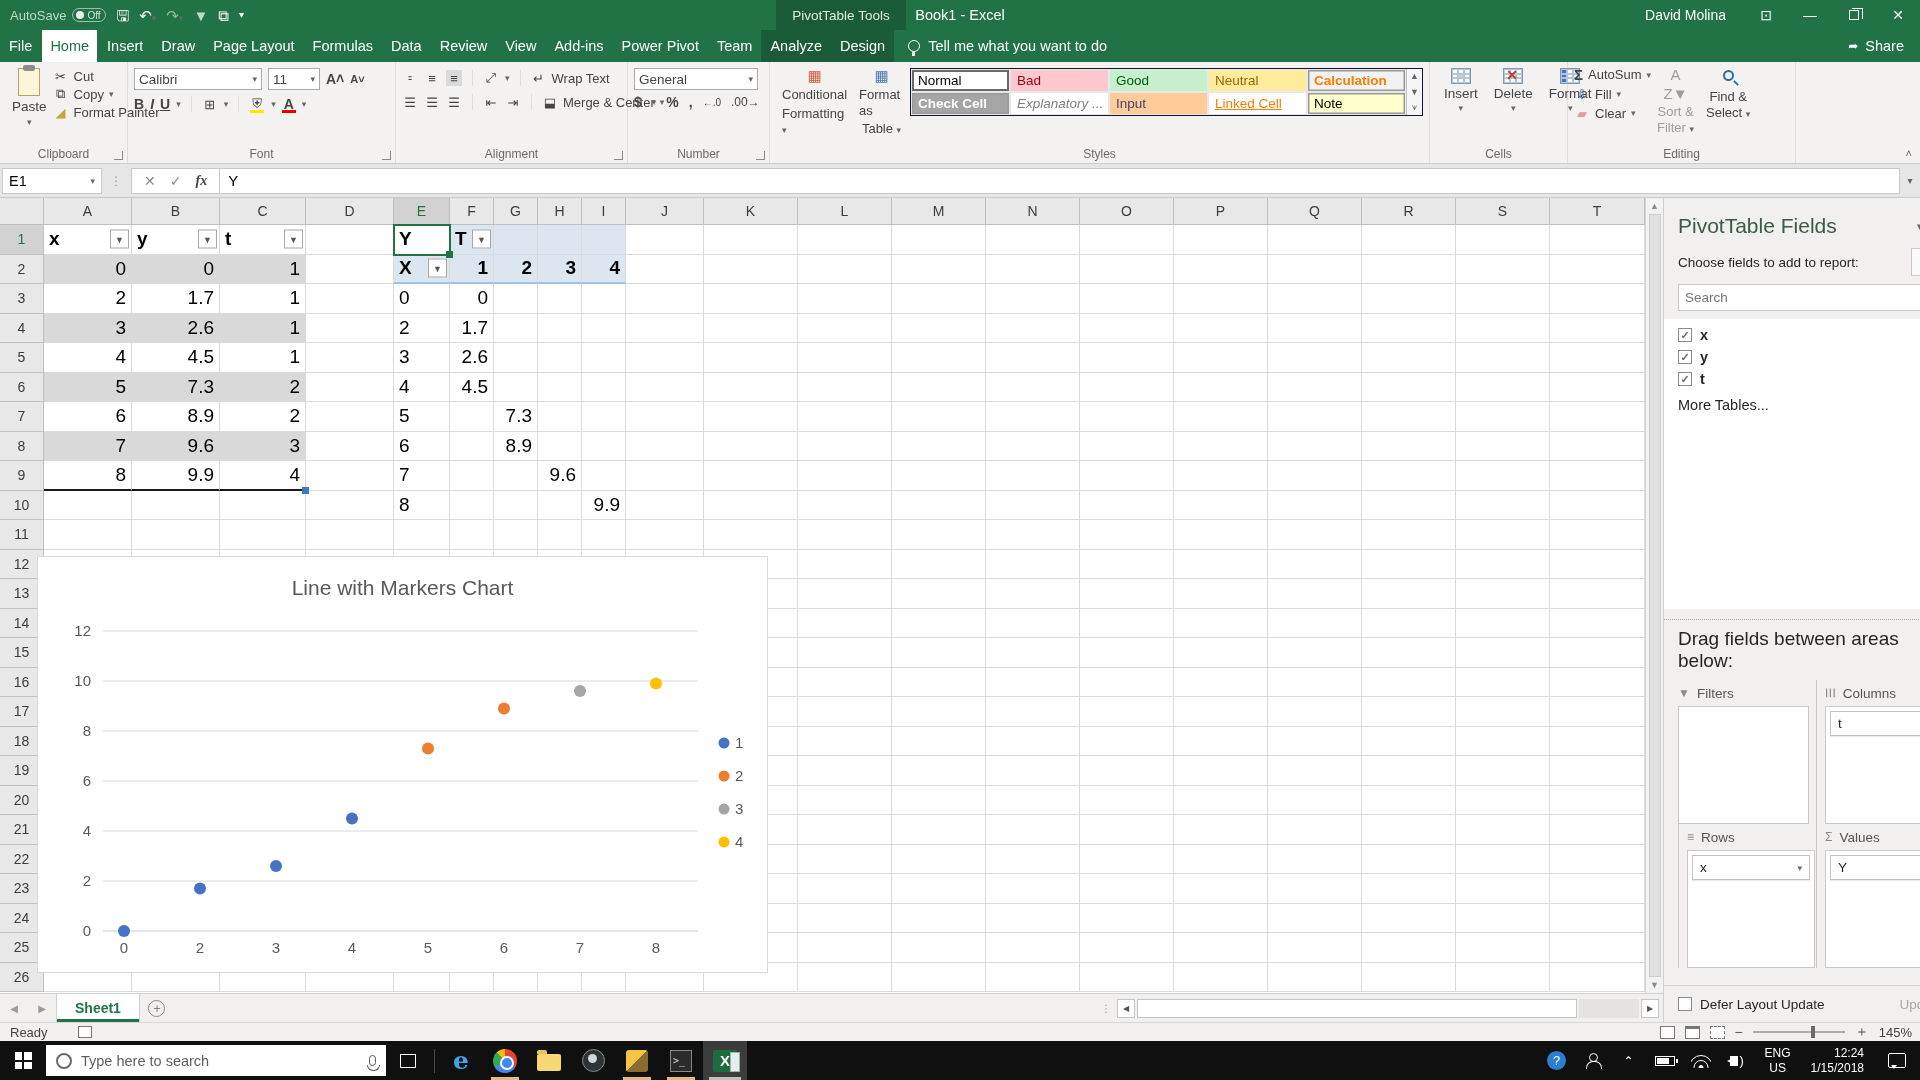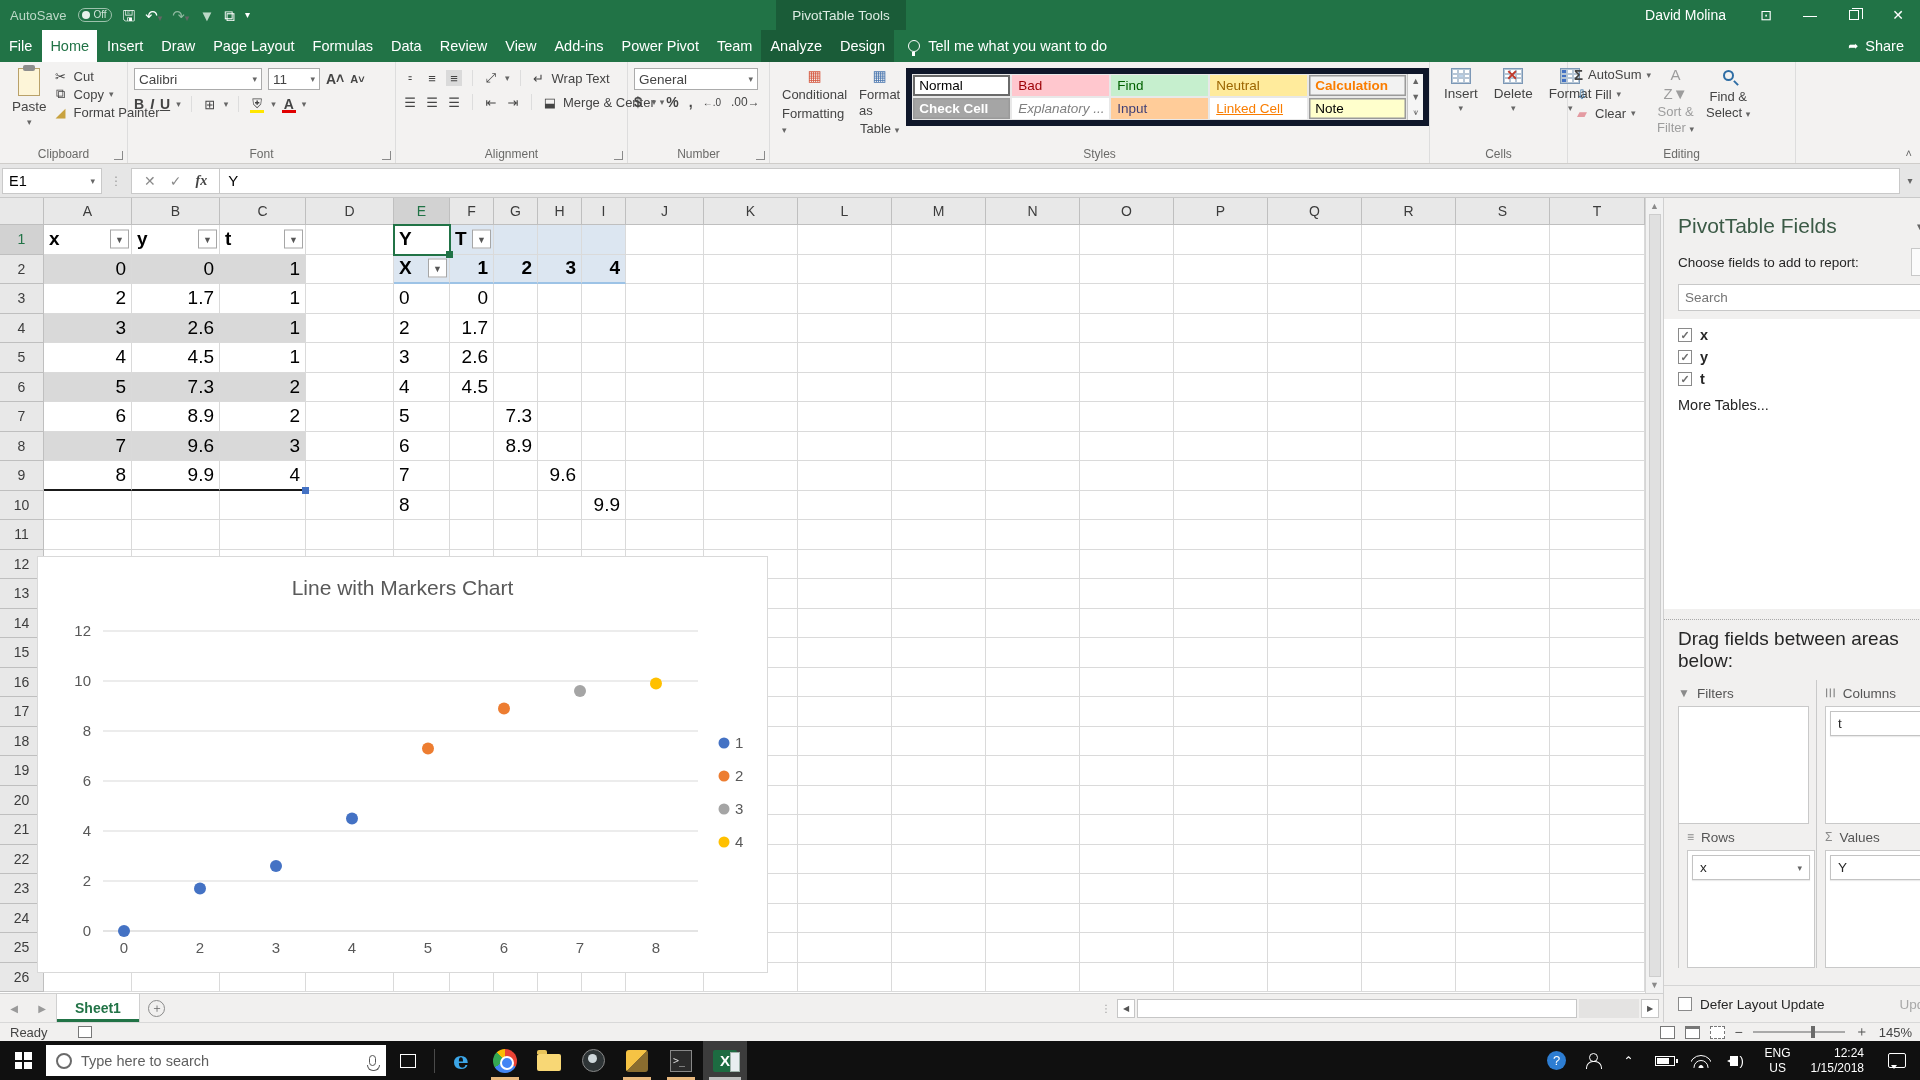--- a/index.html
+++ b/index.html
@@ -1,20 +1,20 @@
 <!DOCTYPE html>
 <html><head>
 <meta charset="utf-8">
 <style>
   *{box-sizing:border-box;margin:0;padding:0}
   html,body{width:1920px;height:1080px;overflow:hidden;font-family:"Liberation Sans",sans-serif;background:#fff}
   
   .titlebar{position:absolute;left:0;top:0;width:1920px;height:30px;background:#217346;display:flex;align-items:center;color:#fff;font-size:14px}
   .qat{display:flex;align-items:center;gap:10px;padding-left:10px}
-  .autosave{display:flex;align-items:flex-start;gap:12px;color:#bcd8c7;font-size:13px}
+  .autosave{display:flex;align-items:center;gap:6px;color:#bcd8c7;font-size:13px}
   .pill{width:34px;height:14px;border:1px solid #9dc2ac;border-radius:8px;display:flex;align-items:center;gap:3px;padding:0 3px;font-size:10px;color:#cfe4d8}
   .pill .dot{width:8px;height:8px;border-radius:50%;background:#e7f1ea}
   .qbtn{color:#fff;font-size:15px;line-height:1}
   .qbtn.dis{color:#8fb89f}
   .title-center{position:absolute;left:0;right:0;text-align:center;font-size:14.5px;color:#fff;pointer-events:none}
   .ctxblock{position:absolute;left:776px;top:0;width:130px;height:30px;background:#1a5c38;display:flex;align-items:center;justify-content:center;font-size:13.5px;color:#dcebe2}
   .tb-right{margin-left:auto;display:flex;align-items:center;height:100%}
   .tb-user{font-size:14px;margin-right:18px}
   .winbtn{width:44px;height:100%;display:flex;align-items:center;justify-content:center;font-size:14px;color:#fff}
   .rest{width:10px;height:10px;border:1px solid #fff;position:relative}
@@ -40,21 +40,21 @@
   .minirow{display:flex;align-items:center;gap:5px;white-space:nowrap}
   .caret{font-size:9px;color:#666}
   .ic{display:inline-flex;width:16px;height:16px;align-items:center;justify-content:center;font-size:13px}
   .sel-like{background:#fff;border:1px solid #ababab;display:flex;align-items:center;font-size:13.5px;padding:1px 4px;height:22px}
   .frow{display:flex;align-items:center;gap:6px;margin:2px 0}
   .glyph{font-weight:bold;font-size:14px}
   .u{text-decoration:underline}
   .it{font-style:italic}
   .colorbar{display:inline-block;width:14px;height:3px;margin-top:-2px}
   .sep-v{width:1px;background:#ddd;margin:2px 4px}
-  .gallery{display:flex;border:6px solid #0f172a;background:#fff;margin-top:2px}
+  .gallery{display:flex;border:1px solid #0f172a;background:#fff;margin-top:2px}
   .gcol2{display:grid;grid-template-columns:repeat(5,99px);grid-auto-rows:23px}
   .gitem{font-size:13.5px;display:flex;align-items:center;padding:0 6px;border:1px solid #e8e8e8;white-space:nowrap;overflow:hidden}
   .gscroll{width:16px;border-left:1px solid #c6c6c6;display:flex;flex-direction:column;align-items:center;justify-content:space-between;font-size:9px;color:#666;padding:2px 0;background:#f5f5f5}
   .cellsbtn{display:flex;flex-direction:column;align-items:center;gap:2px;font-size:13.5px;padding:2px 8px}
   .gridic{width:20px;height:16px;display:grid;grid-template-columns:repeat(3,1fr);grid-template-rows:repeat(3,1fr);border:1px solid #7c98b6;background:#fff}
   .gridic i{border:0.5px solid #b6c6d6}
   .edcol{display:flex;flex-direction:column;gap:3px;font-size:13px}
   .ed2{display:flex;flex-direction:column;align-items:center;font-size:13px;padding:0 6px;line-height:1.25;text-align:center}
   .sigma{font-size:15px;font-weight:bold}
   .magni{width:11px;height:11px;border:2px solid #2e6da4;border-radius:50%;position:relative;display:inline-block}
@@ -199,20 +199,21 @@
           <span>Off</span>
         </span>
     </span>
     <span class="qbtn">🖫</span>
     <span class="qbtn">↶<span class="caret">▾</span></span>
     <span class="qbtn dis">↷<span class="caret">▾</span></span>
     <span class="qbtn" style="color:#bcd8c7">▼</span>
     <span class="qbtn">⧉</span>
     <span class="qbtn" style="font-size:10px">▾</span>
   </div>
+  <div class="title-center">Book1 - Excel</div>
   <div class="ctxblock">PivotTable Tools</div>
   <div class="tb-right">
     <span class="tb-user">David Molina</span>
     <span class="winbtn">⊡</span>
     <span class="winbtn">—</span>
     <span class="winbtn">
         <span class="rest"></span>
       </span>
     <span class="winbtn">✕</span>
   </div>
@@ -370,21 +371,21 @@
     </div>
     <div class="bigbtn" style="font-size:13px;line-height:1.2">
       <span class="ic" style="color:#4a77b0;font-size:15px">▦</span>
       <span>Format as</span>
       <span><span>Table</span> <span class="caret">▾</span></span>
     </div>
     <div class="gallery">
       <div class="gcol2" id="gallery-host">
           <div class="gitem" style="background: rgb(255, 255, 255); color: rgb(0, 0, 0); box-shadow: rgb(106, 106, 106) 0px 0px 0px 2px inset, rgb(255, 255, 255) 0px 0px 0px 3px inset;">Normal</div>
           <div class="gitem" style="background: rgb(255, 199, 206); color: rgb(156, 0, 6);">Bad</div>
-          <div class="gitem" style="background: rgb(198, 239, 206); color: rgb(0, 97, 0);">Find</div>
+          <div class="gitem" style="background: rgb(198, 239, 206); color: rgb(0, 97, 0);">Good</div>
           <div class="gitem" style="background: rgb(255, 235, 156); color: rgb(156, 101, 0);">Neutral</div>
           <div class="gitem" style="background: rgb(242, 242, 242); color: rgb(250, 125, 0); font-weight: bold; box-shadow: rgb(154, 154, 154) 0px 0px 0px 1.5px inset;">Calculation</div>
           <div class="gitem" style="background: rgb(165, 165, 165); color: rgb(255, 255, 255); font-weight: bold; box-shadow: rgb(154, 154, 154) 0px 0px 0px 1.5px inset;">Check Cell</div>
           <div class="gitem" style="background: rgb(255, 255, 255); color: rgb(127, 127, 127); font-style: italic;">Explanatory ...</div>
           <div class="gitem" style="background: rgb(255, 204, 153); color: rgb(63, 63, 118);">Input</div>
           <div class="gitem" style="background: rgb(255, 255, 255); color: rgb(250, 125, 0); text-decoration: underline;">Linked Cell</div>
           <div class="gitem" style="background: rgb(255, 255, 204); color: rgb(0, 0, 0); box-shadow: rgb(154, 154, 154) 0px 0px 0px 1.5px inset;">Note</div>
         </div>
       <div class="gscroll">
           <span>▲</span>

